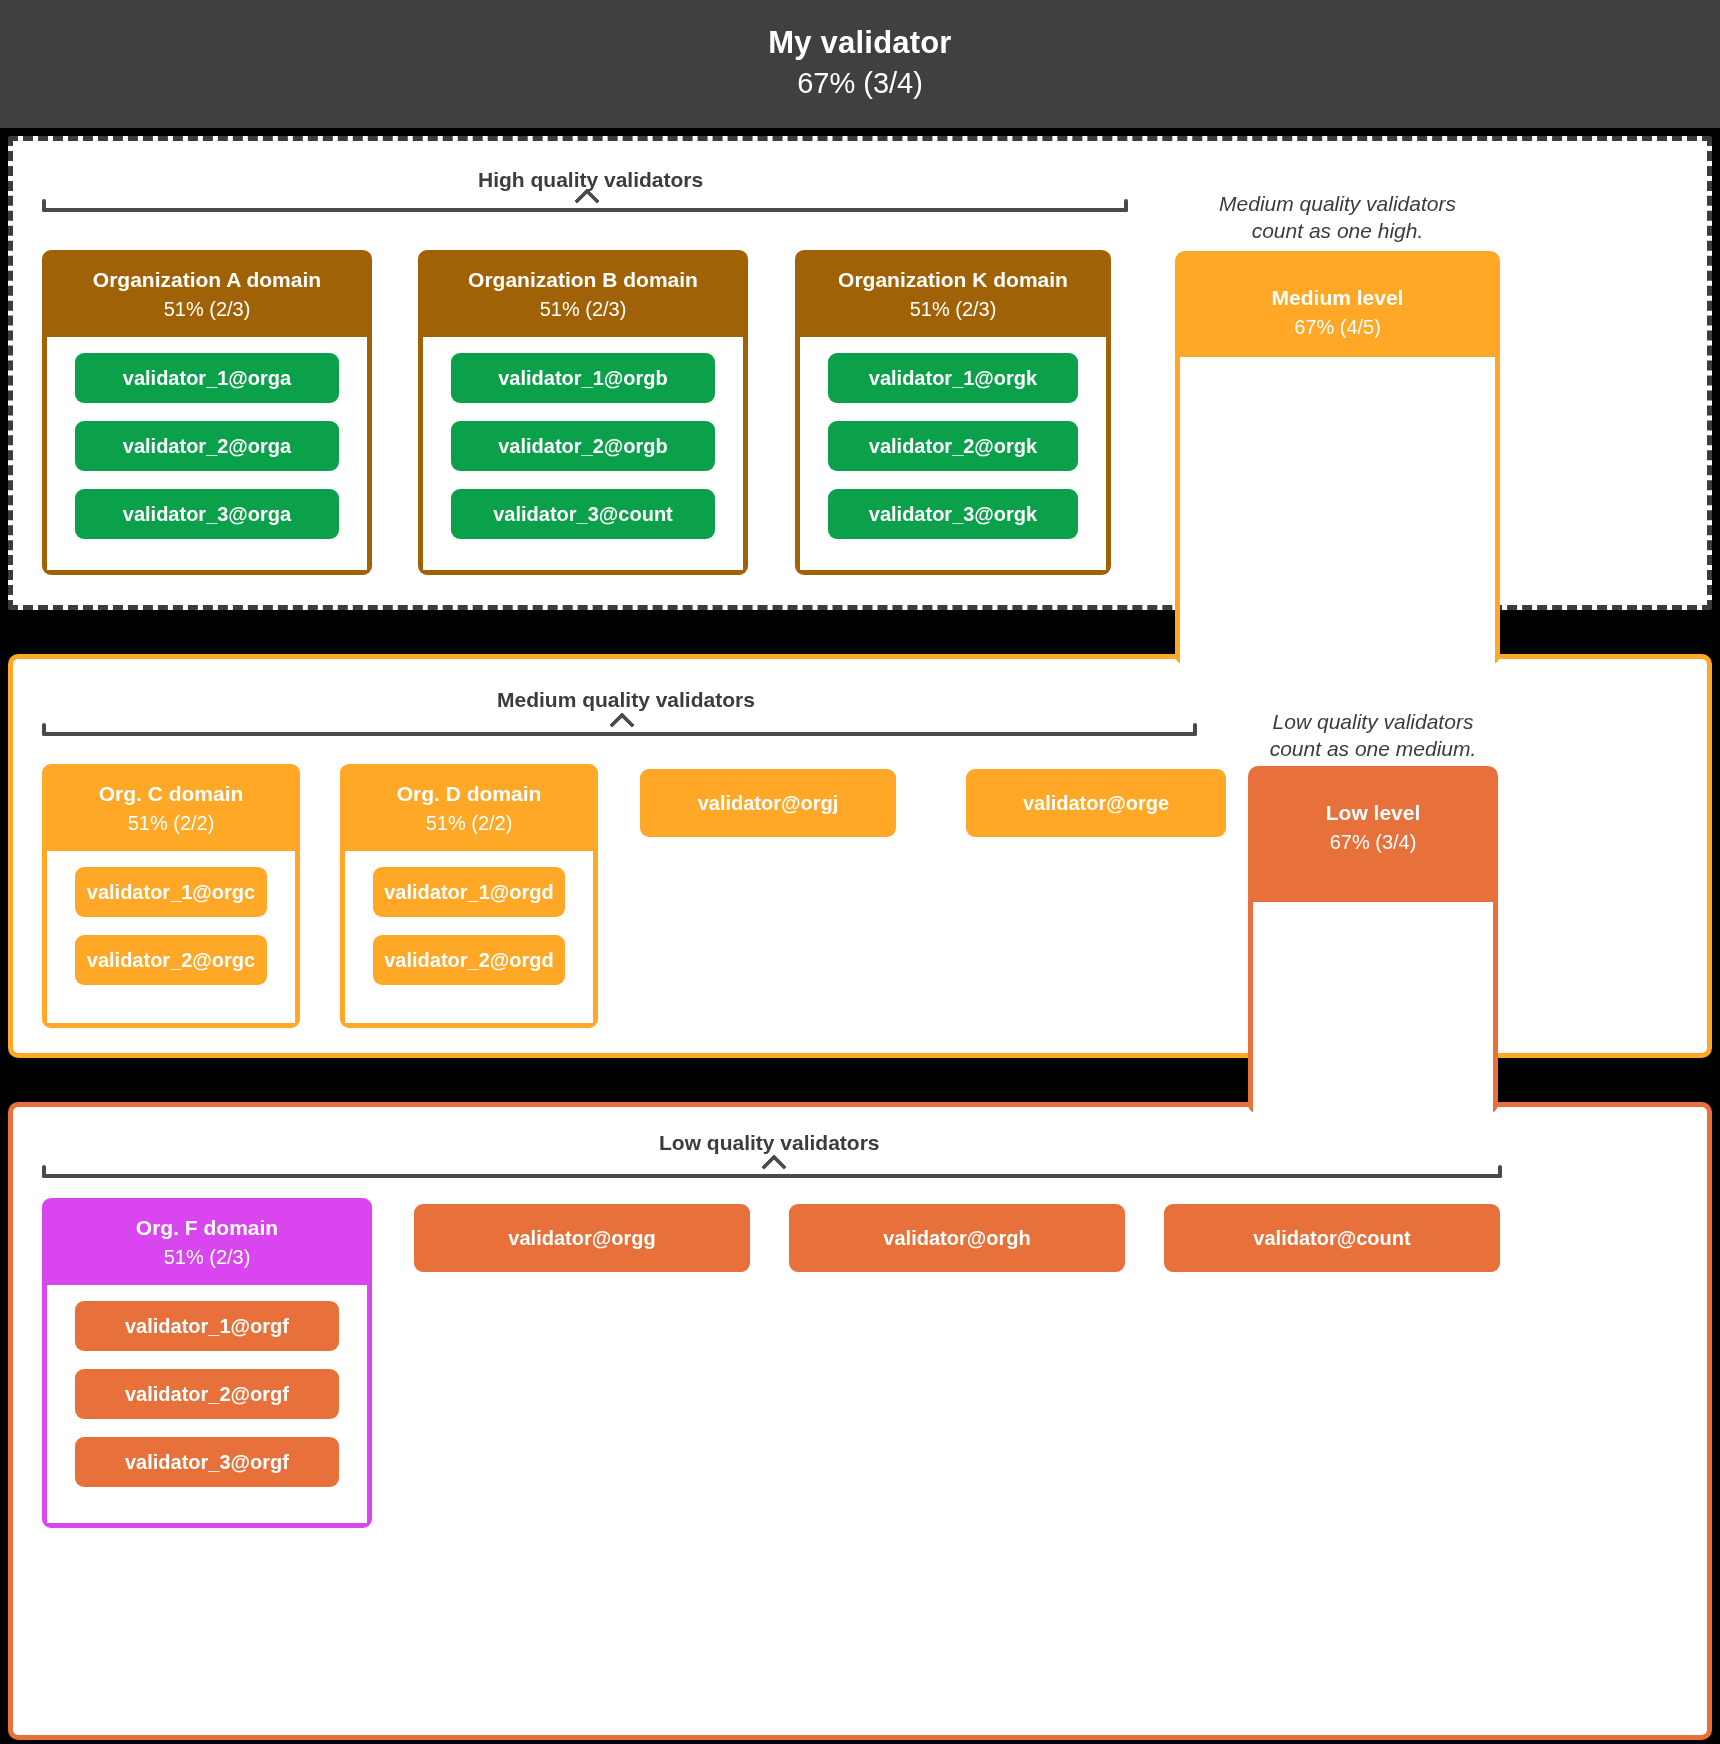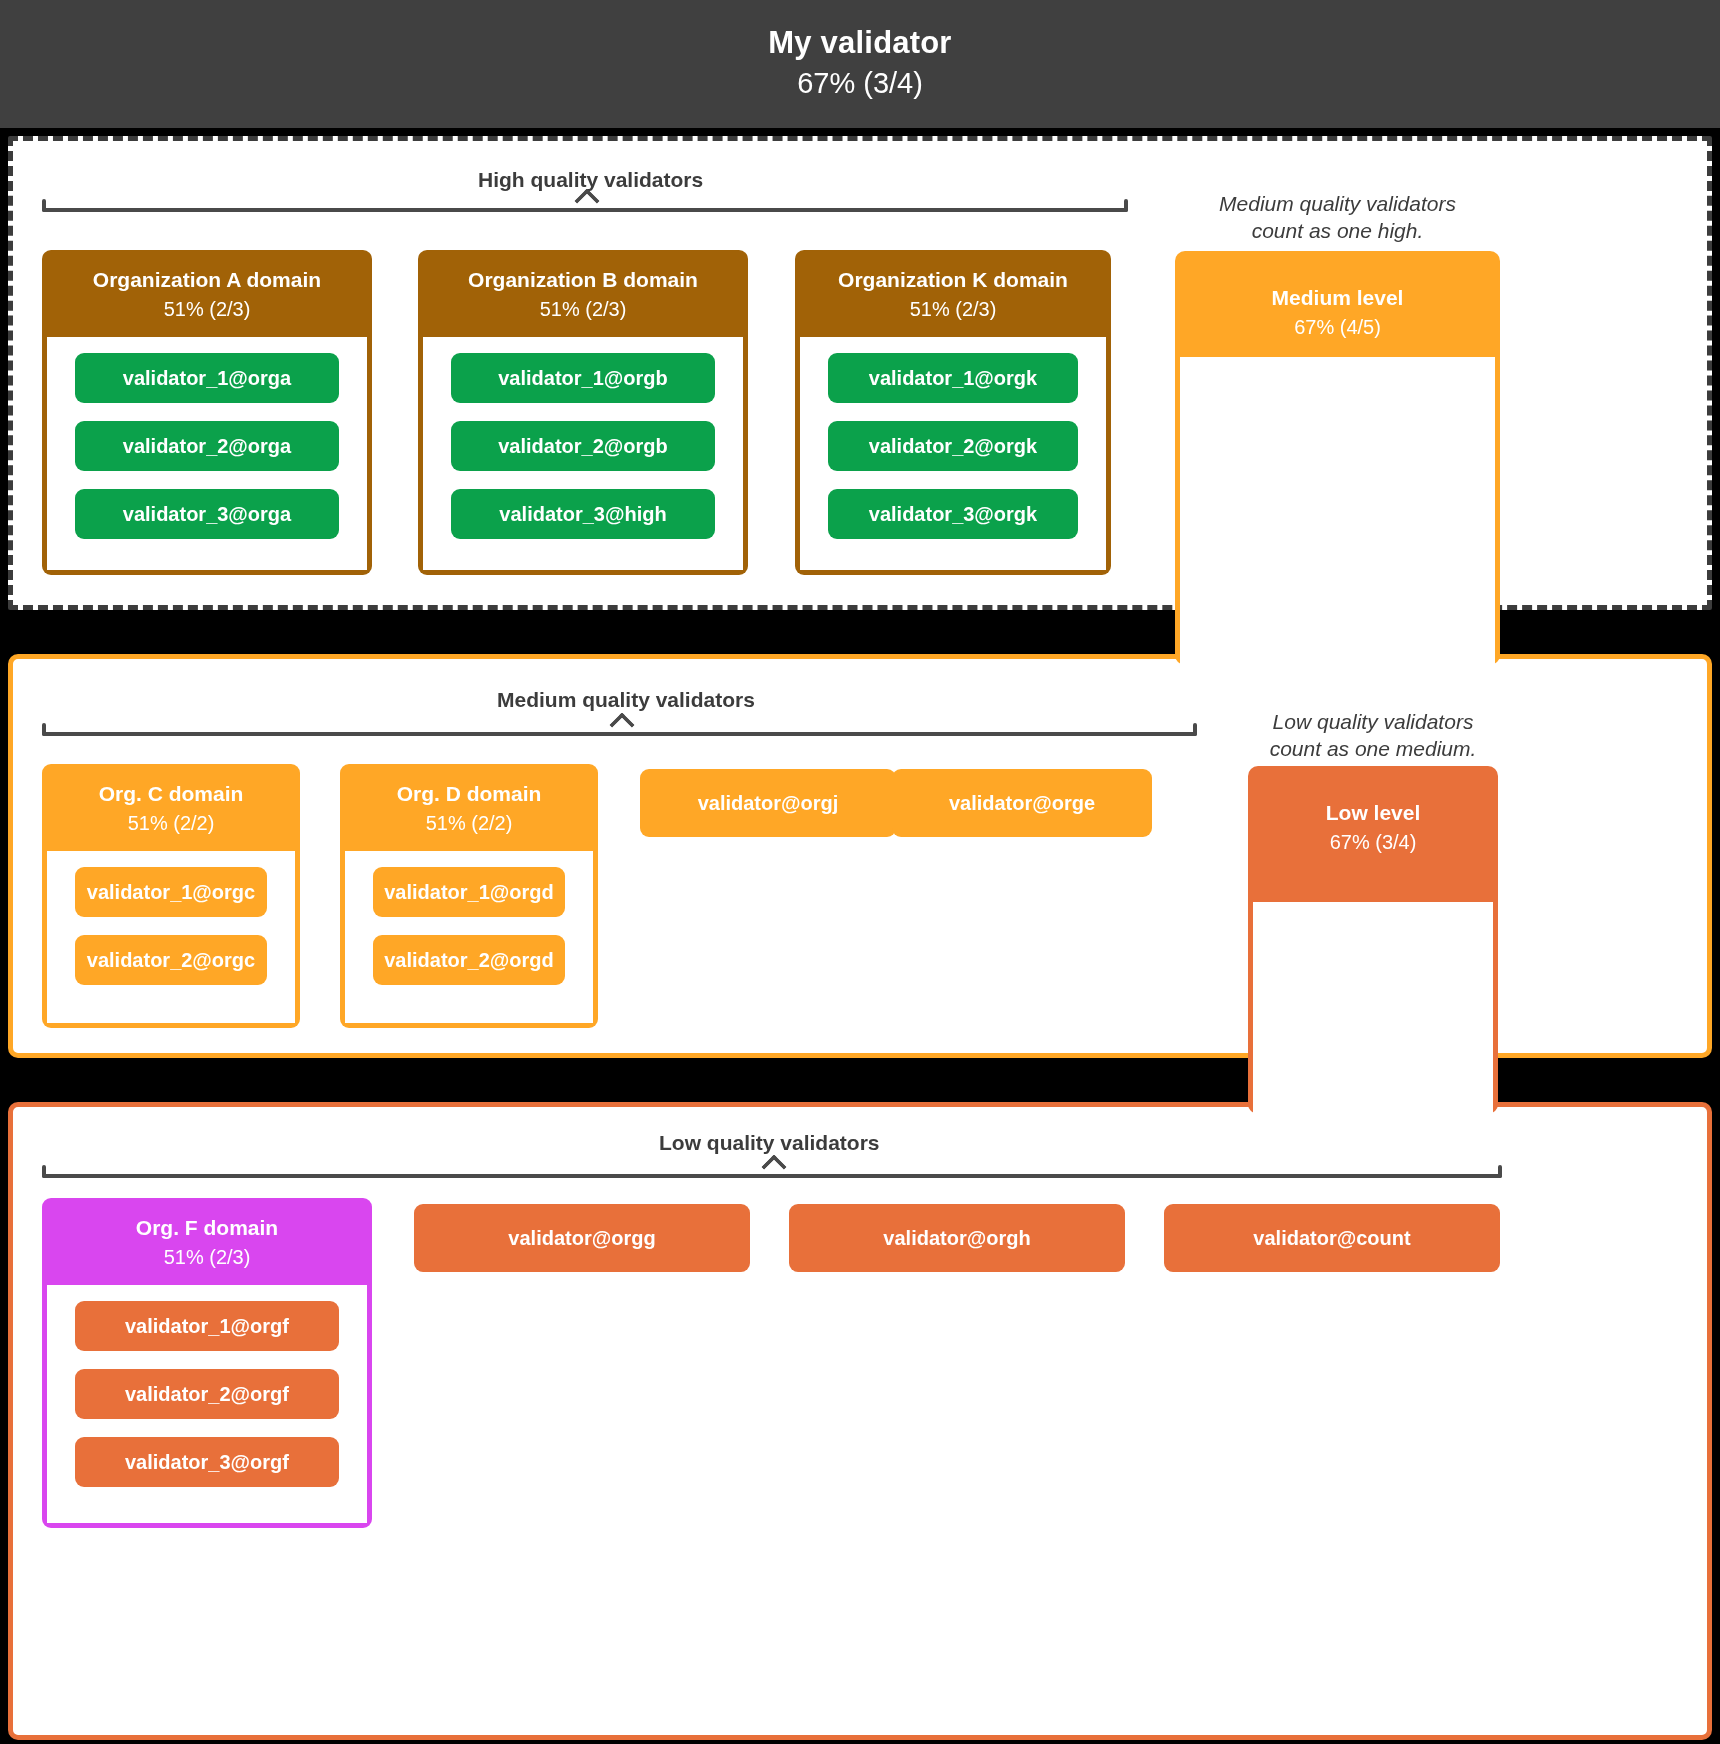--- a/index.html
+++ b/index.html
@@ -147,21 +147,21 @@
   </div>
 
   <div class="org green" style="left:418px;top:250px;width:330px;height:325px;">
     <div class="org-head">
       <div class="org-name">Organization B domain</div>
       <div class="org-pct">51% (2/3)</div>
     </div>
     <div class="org-body">
       <div class="chip g-bg">validator_1@orgb</div>
       <div class="chip g-bg">validator_2@orgb</div>
-      <div class="chip g-bg">validator_3@high</div>
+      <div class="chip g-bg">validator_3@count</div>
     </div>
   </div>
 
   <div class="org green" style="left:795px;top:250px;width:316px;height:325px;">
     <div class="org-head">
       <div class="org-name">Organization K domain</div>
       <div class="org-pct">51% (2/3)</div>
     </div>
     <div class="org-body">
       <div class="chip g-bg">validator_1@orgk</div>
@@ -212,21 +212,21 @@
       <div class="org-name">Org. D domain</div>
       <div class="org-pct">51% (2/2)</div>
     </div>
     <div class="org-body">
       <div class="chip m-bg">validator_1@orgd</div>
       <div class="chip m-bg">validator_2@orgd</div>
     </div>
   </div>
 
   <div class="chip m-bg free-chip" style="left:640px;top:769px;width:256px;">validator@orgj</div>
-  <div class="chip m-bg free-chip" style="left:892px;top:769px;width:260px;">validator@orge</div>
+  <div class="chip m-bg free-chip" style="left:966px;top:769px;width:260px;">validator@orge</div>
 
   <div class="note" style="left:1248px;top:708px;width:250px;">
     <span>Low quality validators</span><br>
     <span>count as one medium.</span>
   </div>
 
   <div class="levelbox low" style="left:1248px;top:766px;width:250px;height:348px;">
     <div class="lv-head">
       <div class="lv-name">Low level</div>
       <div class="lv-pct">67% (3/4)</div>

